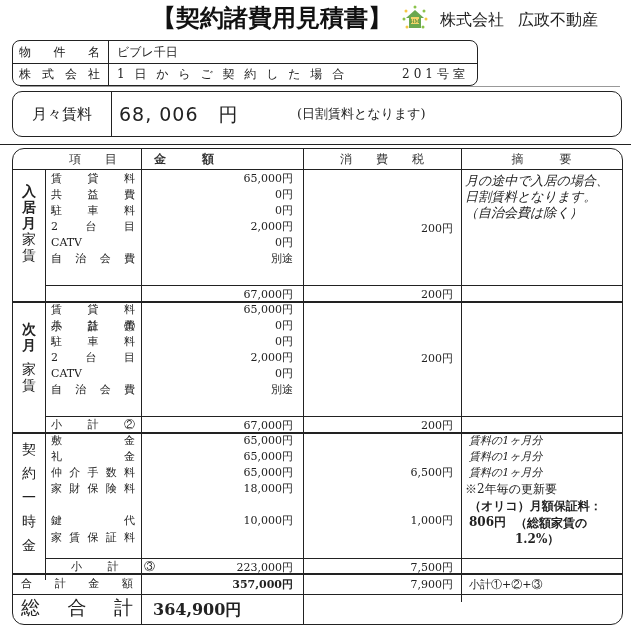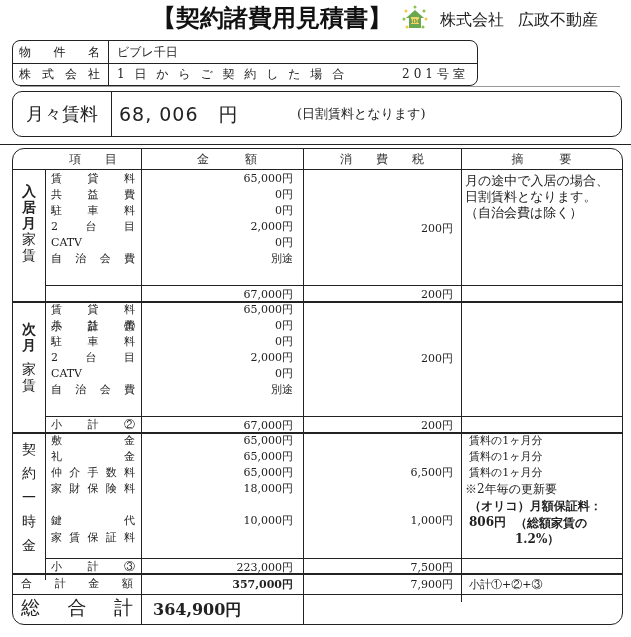--- a/index.html
+++ b/index.html
@@ -11,34 +11,34 @@
   .company span{margin-right:14px;}
   .propbox{left:12px;top:40px;width:464px;height:44px;border:1.5px solid #222;border-radius:8px;overflow:hidden;}
   .propbox .row{position:absolute;left:0;width:100%;height:22px;font-size:12px;line-height:22px;}
   .propbox .r1{top:0;border-bottom:1px solid #222;}
   .propbox .r2{top:22px;}
   .propbox .lbl{position:absolute;left:0;top:0;width:96px;height:22px;border-right:1.5px solid #222;text-align:justify;text-align-last:justify;padding:0 6px;box-sizing:border-box;letter-spacing:2px;}
   .propbox .val{position:absolute;left:104px;top:0;}
   .propbox .room{position:absolute;right:8px;top:0;letter-spacing:4px;margin-top:22px;}
   .sep1{left:20px;top:86px;width:600px;height:1px;background:#999;}
   .rentbox{left:12px;top:91px;width:608px;height:44px;border:1.5px solid #222;border-radius:10px;overflow:hidden;}
-  .rentbox .lbl{position:absolute;left:0;top:0;width:98px;height:44px;border-right:1.5px solid #222;font-size:18px;line-height:44px;text-align:center;font-family:Liberation Serif, serif;}
+  .rentbox .lbl{position:absolute;left:0;top:0;width:98px;height:44px;border-right:1.5px solid #222;font-size:15px;line-height:44px;text-align:center;font-family:Liberation Serif, serif;}
   .rentbox .amt{position:absolute;left:106px;top:0;font-size:19px;line-height:44px;font-family:"DejaVu Sans","Liberation Sans",sans-serif;letter-spacing:1px;}
   .rentbox .note{position:absolute;left:284px;top:0;font-size:13px;line-height:44px;}
   .sep2{left:0;top:144px;width:631px;height:1px;background:#222;}
   .maintable{left:12px;top:148px;width:609px;height:475px;border:1.5px solid #222;border-radius:12px;overflow:hidden;}
   .hdr{position:absolute;top:0;height:20px;font-size:12px;line-height:20px;border-bottom:1.5px solid #222;color:#333;}
   .vline{position:absolute;top:0;width:1px;background:#222;}
   .hline{position:absolute;height:1px;background:#222;}
   .cell{position:absolute;font-size:11px;}
   .sect-label{position:absolute;font-size:14px;line-height:16px;text-align:center;width:20px;}
   .item{position:absolute;left:38px;width:84px;font-size:11px;height:14px;line-height:14px;text-align:justify;text-align-last:justify;}
   .amt{text-align:right;}
   .num{position:absolute;font-size:11px;height:15px;line-height:15px;text-align:right;}
-  .memo{position:absolute;font-size:13px;line-height:16px;}
+  .memo{position:absolute;font-size:13px;line-height:16px;font-style:italic;}
   .memo-s{position:absolute;font-size:12px;line-height:16px;}
   .bold{font-weight:bold;}
 </style>
 </head>
 <body>
 
 <div class="abs title">【契約諸費用見積書】</div>
 <div class="abs logo">
   <svg width="26" height="26" viewBox="0 0 26 26">
     <circle cx="13" cy="2" r="1.5" fill="#8bc34a"></circle>
@@ -79,21 +79,21 @@
 
 <div class="abs maintable">
 
   <div class="vline" style="left:128px;height:475px;"></div>
   <div class="vline" style="left:290px;height:475px;"></div>
   <div class="vline" style="left:448px;height:453px;"></div>
   <div class="vline" style="left:32px;top:20px;height:411px;"></div>
 
   <div class="hdr" style="left:0;width:609px;"></div>
   <div class="hdr" style="left:16px;width:128px;text-align:center;border:none;">項　　目</div>
-  <div class="hdr" style="left:133px;width:162px;text-align:center;border:none;">金　　　額</div>
+  <div class="hdr" style="left:141px;width:162px;border:none;font-weight:bold;">金　　　額</div>
   <div class="hdr" style="left:290px;width:158px;text-align:center;border:none;">消　　費　　税</div>
   <div class="hdr" style="left:448px;width:161px;text-align:center;border:none;">摘　　　要</div>
 
   <div class="sect-label bold" style="left:6px;top:34px;">
     <div>入</div>
     <div>居</div>
     <div>月</div>
     <div style="font-weight:normal">家</div>
     <div style="font-weight:normal">賃</div>
   </div>
@@ -164,21 +164,21 @@
   <div class="num" style="left:140px;width:140px;top:364px;">10,000円</div>
   <div class="num" style="left:300px;width:140px;top:316px;">6,500円</div>
   <div class="num" style="left:300px;width:140px;top:364px;">1,000円</div>
   <div class="memo" style="left:456px;top:284px;font-size:11px;">賃料の1ヶ月分</div>
   <div class="memo" style="left:456px;top:300px;font-size:11px;">賃料の1ヶ月分</div>
   <div class="memo" style="left:456px;top:316px;font-size:11px;">賃料の1ヶ月分</div>
   <div class="memo-s" style="left:452px;top:332px;">※2年毎の更新要</div>
   <div class="memo-s bold" style="left:456px;top:349px;">（オリコ）月額保証料：806円</div>
   <div class="memo-s bold" style="left:502px;top:366px;">（総額家賃の1.2%）</div>
   <div class="hline" style="left:32px;width:577px;top:409px;"></div>
-  <div class="item" style="top:411px;">小計③</div>
+  <div class="item" style="top:411px;margin-left:20px;">小計③</div>
   <div class="num" style="left:140px;width:140px;top:411px;">223,000円</div>
   <div class="num" style="left:300px;width:140px;top:411px;">7,500円</div>
   <div class="hline" style="left:0;width:609px;top:424px;height:2px;"></div>
 
   <div class="item" style="left:8px;width:112px;top:428px;">合計金額</div>
   <div class="num bold" style="left:140px;width:140px;top:428px;">357,000円</div>
   <div class="num" style="left:300px;width:140px;top:428px;">7,900円</div>
   <div class="cell" style="left:456px;top:428px;line-height:15px;">小計①+②+③</div>
   <div class="hline" style="left:0;width:609px;top:445px;"></div>
 

